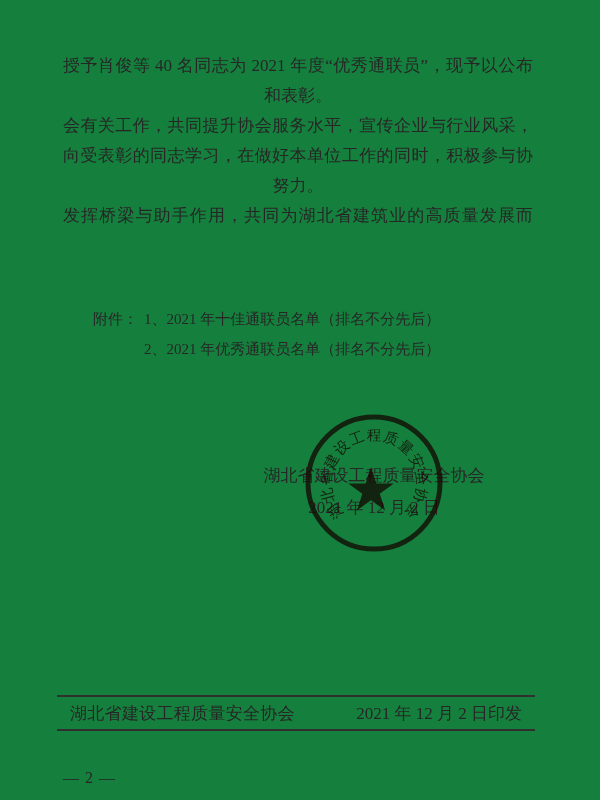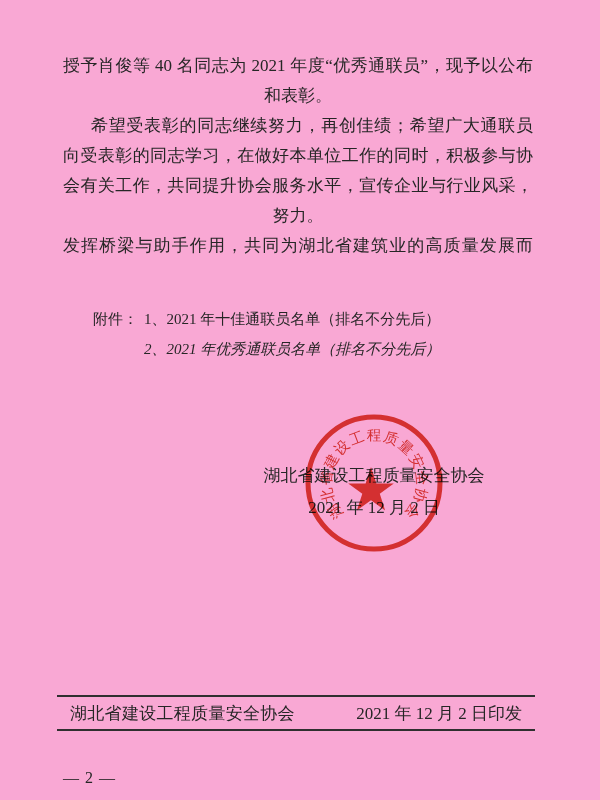--- a/index.html
+++ b/index.html
@@ -1,31 +1,31 @@
 <!DOCTYPE html>
 <html style="--ink: #262626; --seal: #d6382a;"><head>
 <meta charset="utf-8">
 <style>
   :root { --ink:#262626; --seal:#d6382a; }
   html,body { margin:0; padding:0; }
   .page {
     position:relative; width:600px; height:800px; overflow:hidden;
-    background:#f9a8d4; color:var(--ink);
+    background:#15803d; color:var(--ink);
     font-family:"Liberation Serif","DejaVu Serif",serif;
   }
   
   .body-text { position:absolute; left:63px; top:51px; width:470px; }
   .line { font-size:17px; height:30px; line-height:30px; white-space:nowrap;text-align:center; }
   .line.j { white-space:normal; text-align:justify; text-align-last:justify; text-justify:distribute; }
   .line.ind { padding-left:28px; }
   
   .attachments { position:absolute; left:93px; top:304px; width:460px; }
   .att-row { font-size:15px; height:30px; line-height:30px; white-space:nowrap; }
   .att-row .att-label { display:inline-block; width:51px; }
-  .att-row.second { padding-left:51px;font-style:italic; }
+  .att-row.second { padding-left:51px; }
   
   .signature { position:absolute; left:262px; top:461px; width:224px; text-align:center; }
   .sig-org  { font-size:17px; height:30px; line-height:30px; white-space:nowrap; }
   .sig-date { font-size:17px; height:30px; line-height:30px; margin-top:2px; white-space:nowrap; }
   
   .seal { position:absolute; left:294px; top:403px; width:160px; height:160px;
           mix-blend-mode:multiply; opacity:0.92; pointer-events:none; }
   
   .footer-rule { position:absolute; left:57px; width:478px; height:2px; background:#2f2f2f; }
   .footer-rule.top { top:695px; }
@@ -39,23 +39,22 @@
                  line-height:20px; letter-spacing:1px; white-space:nowrap; }
 </style>
 </head>
 <body>
 
 <div class="page">
 
   <div class="body-text">
     <div class="line j">授予肖俊等 40 名同志为 2021 年度“优秀通联员”，现予以公布</div>
     <div class="line">和表彰。</div>
-    <div class="line j ind">希望受表彰的同志继续努力，再创佳绩；希望广大通联员</div>
+    <div class="line j">会有关工作，共同提升协会服务水平，宣传企业与行业风采，</div>
     <div class="line j">向受表彰的同志学习，在做好本单位工作的同时，积极参与协</div>
-    <div class="line j">会有关工作，共同提升协会服务水平，宣传企业与行业风采，</div>
     <div class="line">努力。</div>
     <div class="line j">发挥桥梁与助手作用，共同为湖北省建筑业的高质量发展而</div>
   </div>
 
   <div class="attachments">
     <div class="att-row">
       <span class="att-label">附件：</span><span>1、2021 年十佳通联员名单（排名不分先后）</span>
     </div>
     <div class="att-row second">
       <span>2、2021 年优秀通联员名单（排名不分先后）</span>

